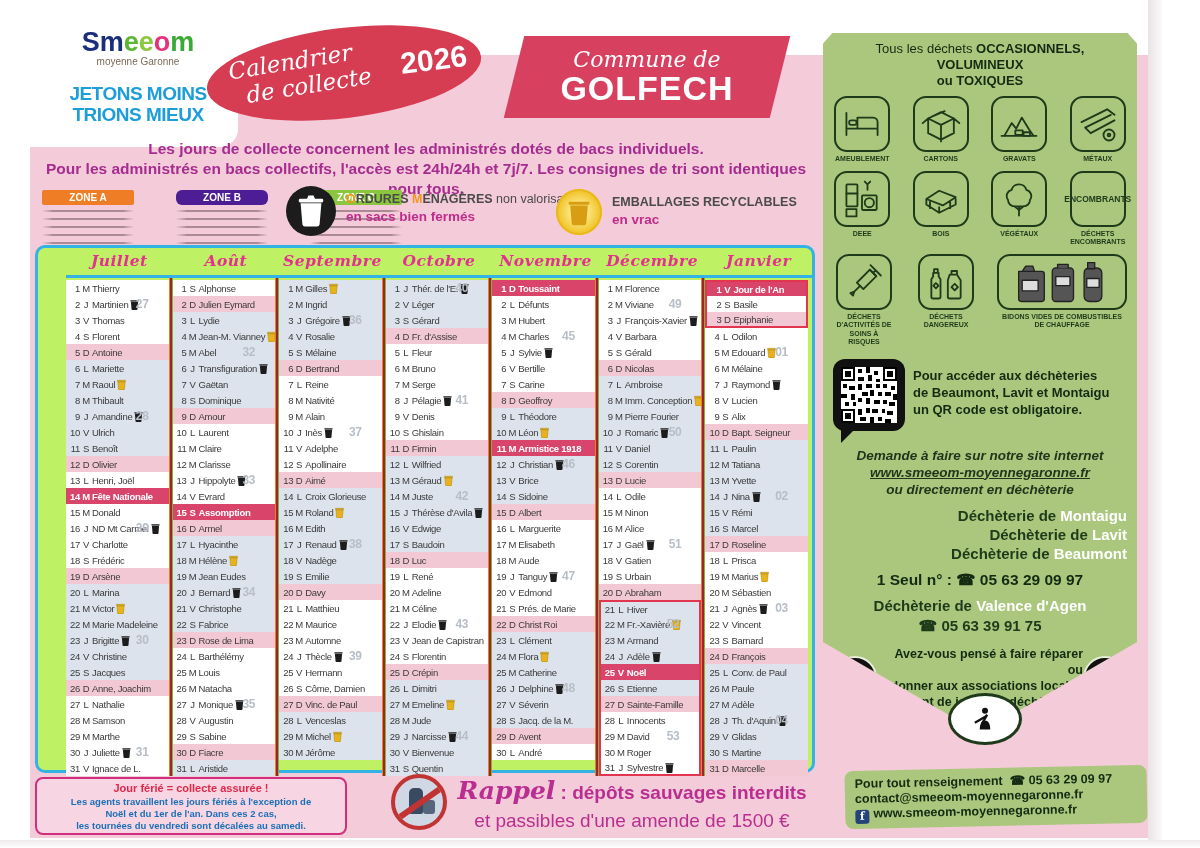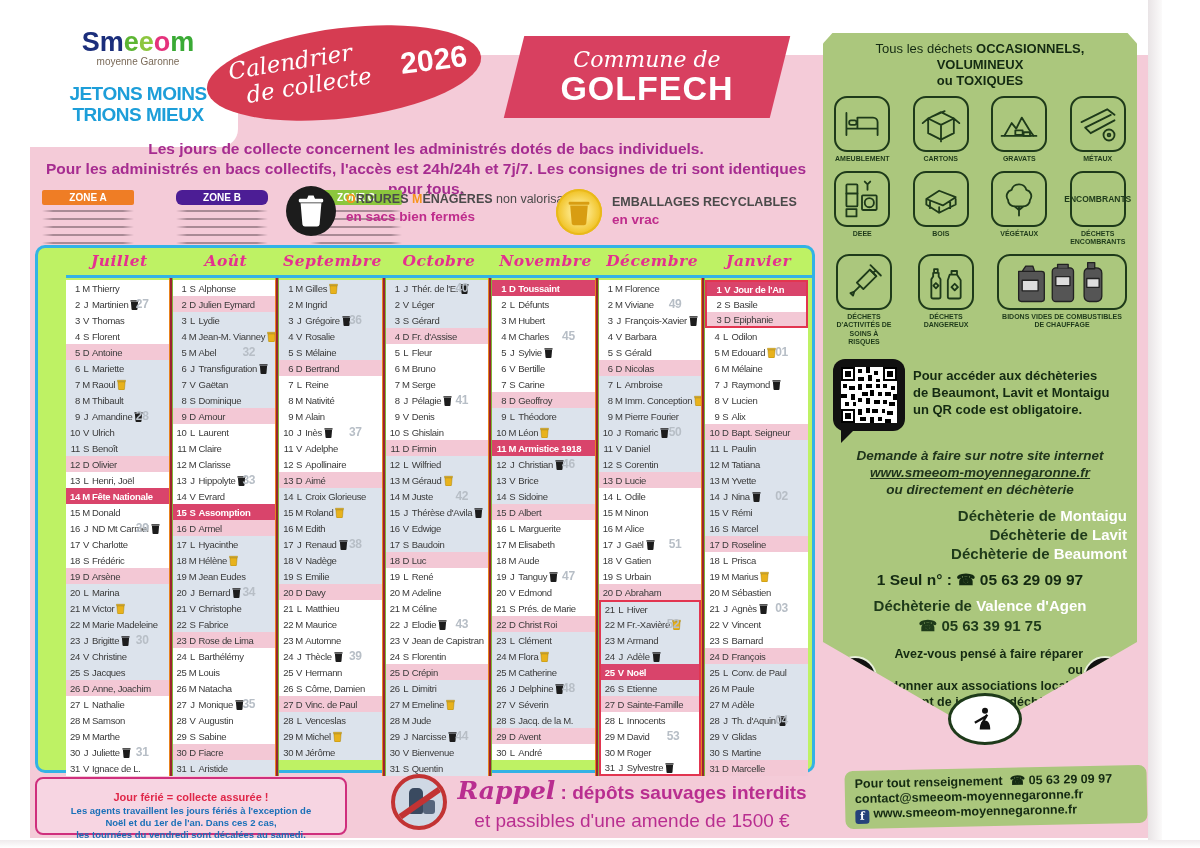--- a/index.html
+++ b/index.html
@@ -73,21 +73,21 @@
   .bg-d{background:#f3c8d5;}
   .bg-h{background:#d9446b;color:#fff;font-weight:bold;}
   .rb{border-left:2px solid #e23550;border-right:2px solid #e23550;}
   .rb-top{border-top:2px solid #e23550;}
   .rb-bot{border-bottom:2px solid #e23550;}
   .bin{flex:none;}
   .bin.b path,.bin.b rect{fill:#1c1c1c;}
   .bin.y path,.bin.y rect{fill:#e8b21c;stroke:#a07a00;stroke-width:.5;}
   
   .ferie{left:35px;top:777px;width:312px;height:58px;background:#f7d5e2;border:2px solid #cf2f7d;
-         border-radius:8px;box-sizing:border-box;text-align:center;padding-top:12px;}
+         border-radius:8px;box-sizing:border-box;text-align:center;padding-top:3px;}
   .ferie-title{color:#e02749;font-weight:bold;font-size:11px;}
   .ferie-body{color:#1a70b8;font-weight:bold;font-size:9.5px;line-height:12px;margin-top:2px;}
   .rappel-ico{left:391px;top:774px;width:56px;height:56px;border-radius:50%;border:4px solid #c23333;
               background:#cfd8e4;box-sizing:border-box;overflow:hidden;}
   .rappel-ico .fig{position:absolute;left:14px;top:10px;width:14px;height:26px;background:#3a4a60;
                    border-radius:5px 5px 2px 2px;}
   .rappel-ico .bag{position:absolute;left:28px;top:22px;width:12px;height:14px;background:#55657c;border-radius:3px;}
   .rappel-ico .slash{position:absolute;left:-6px;top:22px;width:62px;height:6px;background:#c23333;
                      transform:rotate(-35deg);}
   .rappel-text{left:452px;top:776px;width:360px;text-align:center;color:#b92e90;}

